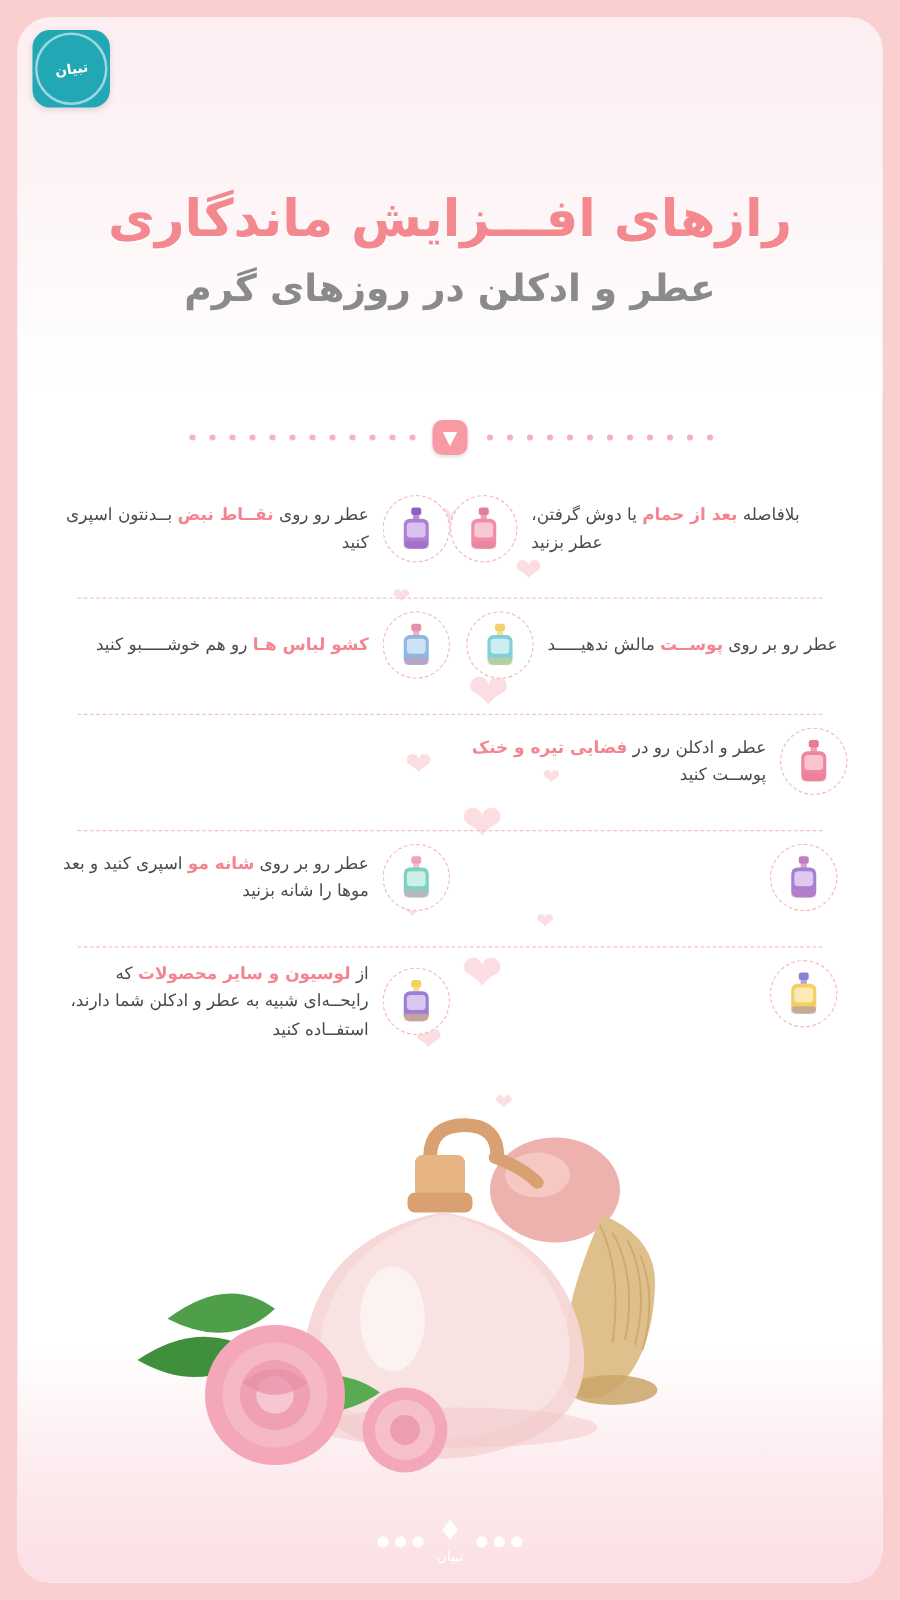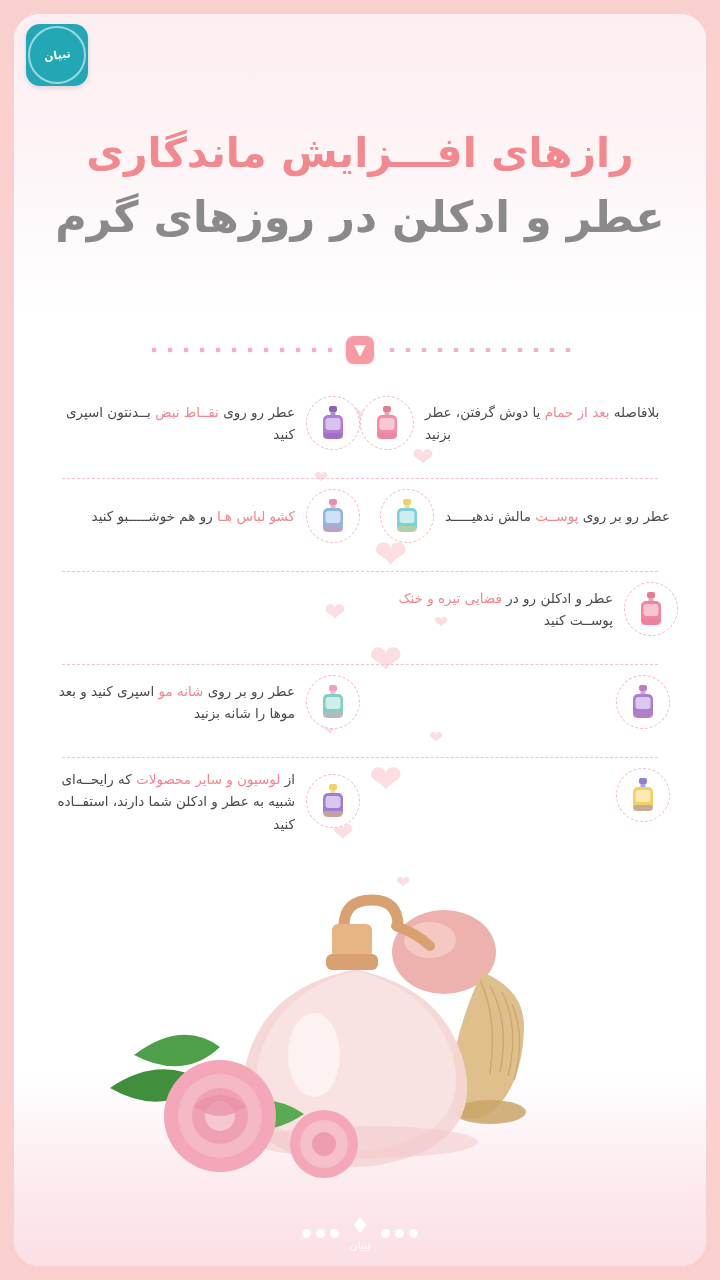--- a/index.html
+++ b/index.html
@@ -40,29 +40,29 @@
     position:absolute;width:54px;height:54px;border-radius:50%;
     border:2px solid rgba(255,255,255,.55);
   }
   .logo .ltxt{
     color:#fff;font-size:11px;font-weight:bold;letter-spacing:.5px;
     transform:rotate(-8deg);
   }
 
   
   .title-wrap{
-    position:absolute;left:0;top:114px;width:100%;text-align:center;
+    position:absolute;left:0;top:136px;width:100%;text-align:center;
   }
   .title1{
     font-size:41px;font-weight:bold;color:#f4888f;letter-spacing:-1px;
     line-height:1.25;
     text-shadow:0 1px 0 #fff;
   }
   .title2{
-    font-size:43px;font-weight:bold;color:#8a8a8a;letter-spacing:-1px;
+    font-size:30px;font-weight:bold;color:#8a8a8a;letter-spacing:-1px;
     line-height:1.25;margin-top:12px;
   }
 
   
   .divider{
     position:absolute;top:322px;left:0;width:100%;
     display:flex;align-items:center;justify-content:center;gap:10px;
   }
   .dots{
     width:190px;height:6px;
@@ -103,21 +103,21 @@
     border:1.6px dashed #f3b7c0;
     display:flex;align-items:center;justify-content:center;
     background:#fff;
   }
   .txt{
     font-size:13.5px;line-height:1.65;color:#4a4a4a;
     text-align:justify;
   }
   .col.right .txt{text-align:right;}
   .col.left .txt{text-align:left;direction:rtl;}
-  .hl{color:#f4848f;font-weight:normal;}
+  .hl{color:#f4848f;font-weight:bold;}
   .sep{
     height:0;border-top:1.6px dashed #f3c3ca;
     margin:0 48px;
     background:none;
   }
 
   
   .illus{position:absolute;left:0;bottom:86px;width:100%;height:300px;}
   
   .footer{

